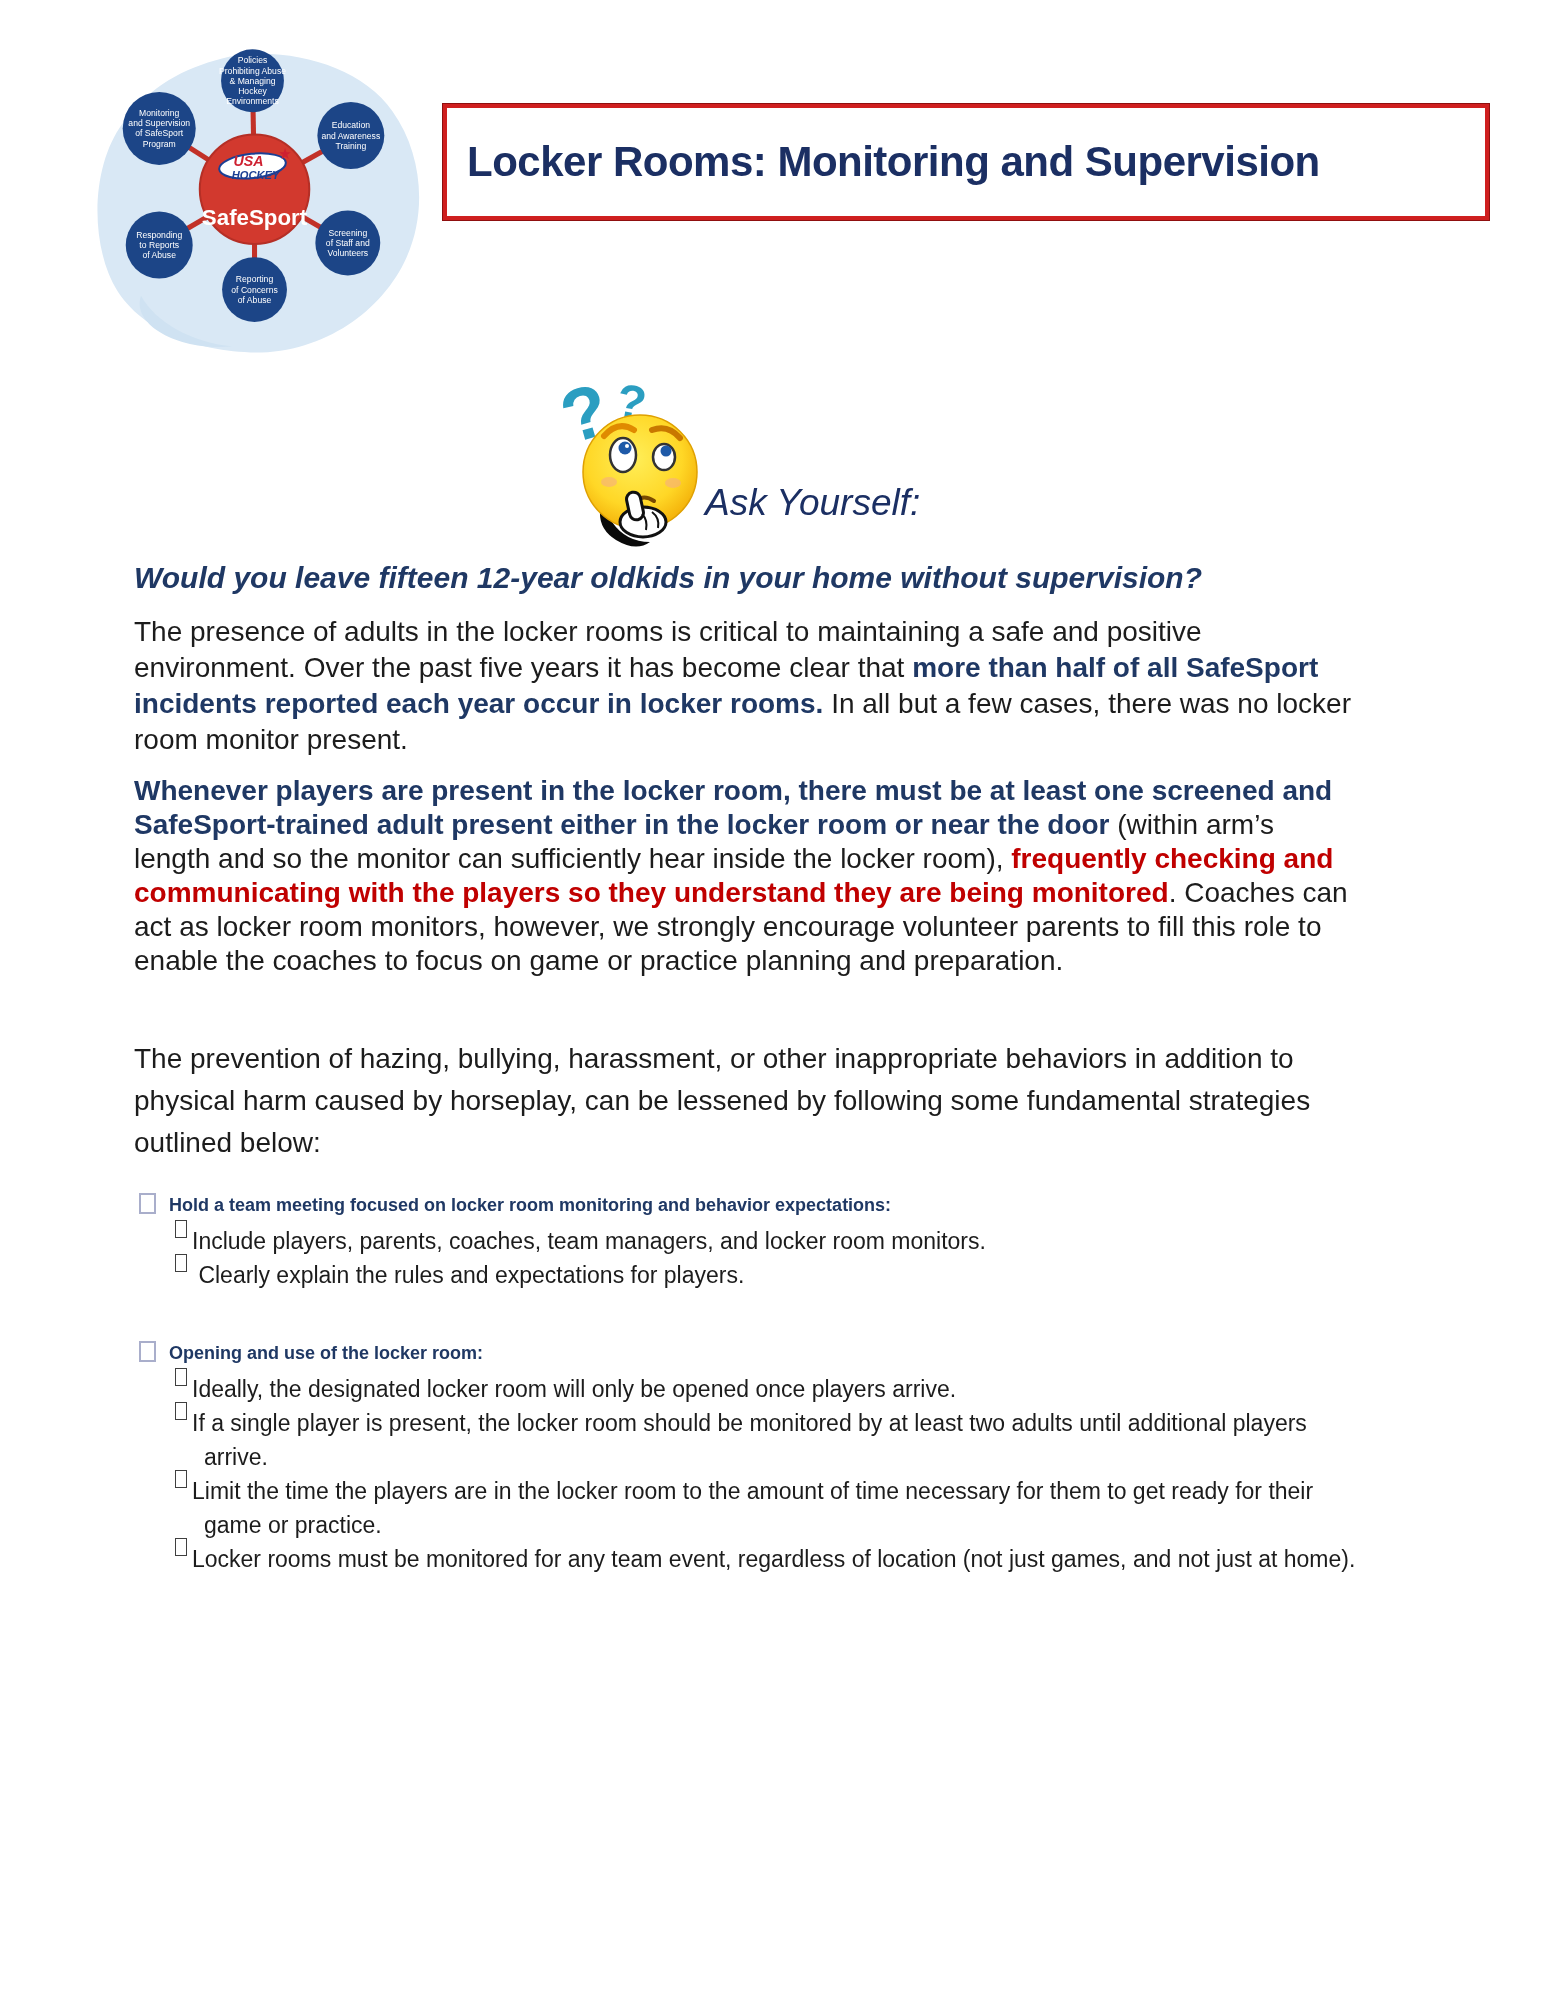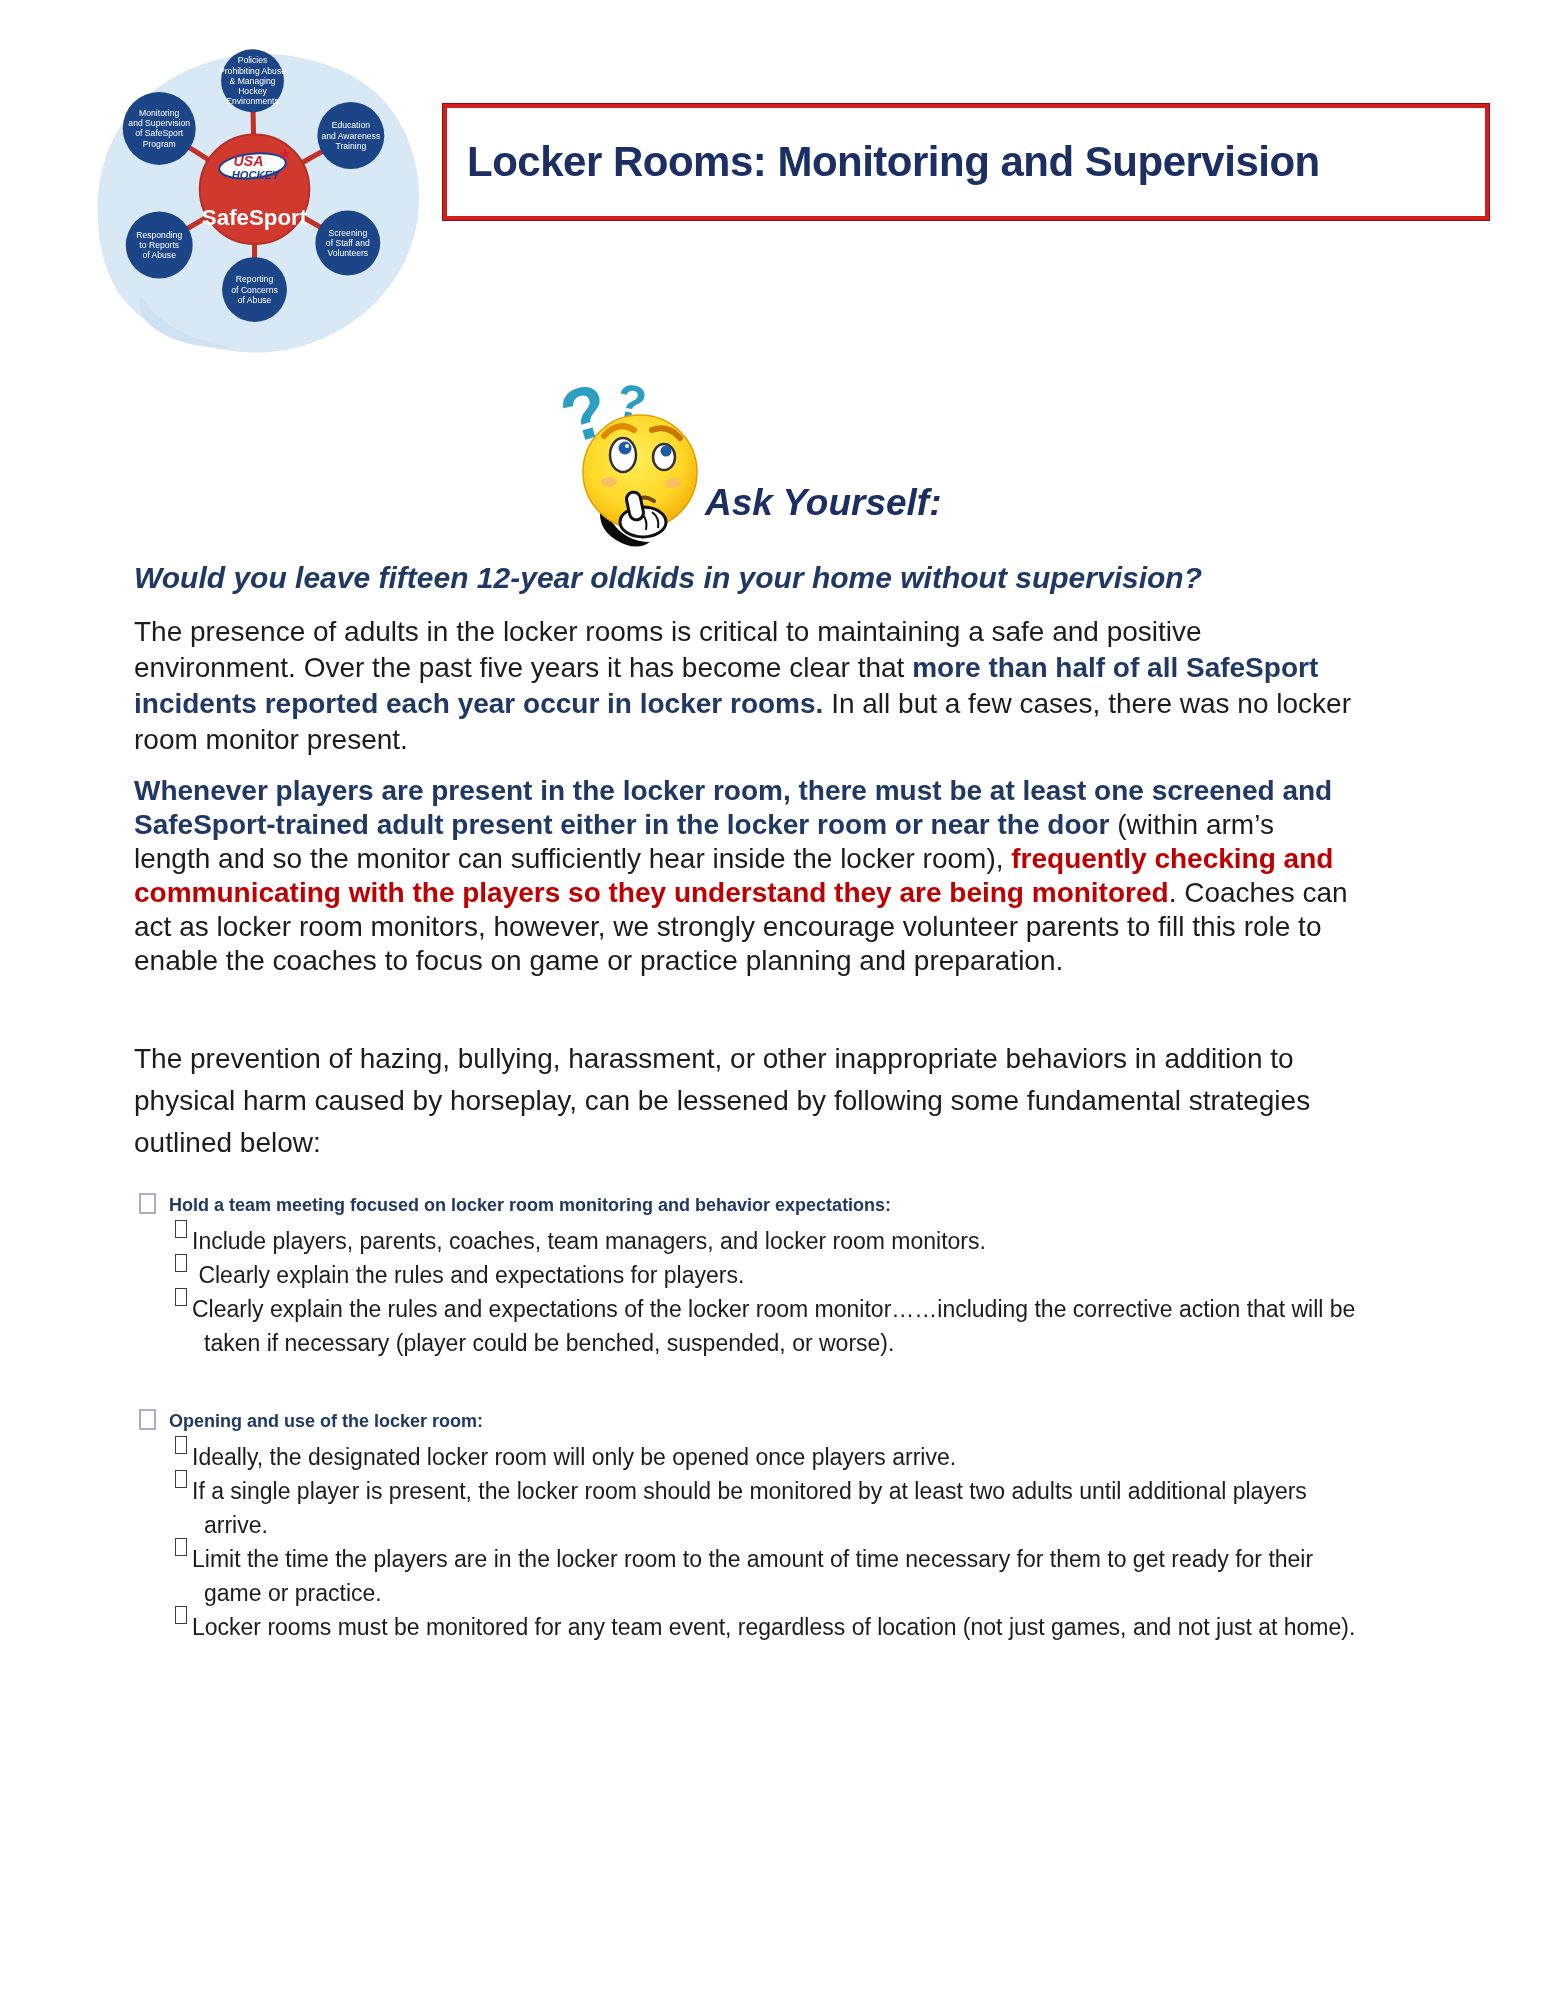--- a/index.html
+++ b/index.html
@@ -10,21 +10,21 @@
   .logo{position:absolute;left:70px;top:42px;width:365px;height:335px;}
 
   
   .title-box{position:absolute;left:443px;top:104px;width:1046px;height:116px;
              border:4px solid #cf1f1f;box-shadow:0 0 0 1px #8f0f0f;
              background:#ffffff;display:flex;align-items:center;padding-left:20px;box-sizing:border-box;}
   .title-box h1{margin:0;font-size:42px;font-weight:bold;letter-spacing:-0.5px;color:#1b2f63;}
 
   
   .emoji{position:absolute;left:540px;top:372px;width:180px;height:180px;}
-  .ask{position:absolute;left:705px;top:482px;font-size:37px;font-weight:bold;
+  .ask{position:absolute;left:705px;top:482px;font-size:37px;font-weight:normal;
        font-style:italic;color:#1b2f63;}
 
   
   .content{position:absolute;left:134px;top:556px;width:1222px;}
   .question{font-size:30px;line-height:44px;font-weight:bold;font-style:italic;
             color:#1f3864;margin:0 0 14px 0;}
   .para{font-size:28px;line-height:36px;margin:0;}
   .p1{margin-bottom:16px;}
   .p2{line-height:34px;}
   .p3{margin-top:60px;line-height:42px;}
@@ -137,21 +137,20 @@
   <p class="para p3"><span class="seg-n">The prevention of hazing, bullying, harassment, or other inappropriate behaviors in addition to physical harm caused by horseplay, can be lessened by following some fundamental strategies outlined below:</span></p>
 
   <div class="section first">
     <div class="sec-head">
       <span class="sq-top"></span>
       <span>Hold a team meeting focused on locker room monitoring and behavior expectations:</span>
     </div>
     <div class="sec-items">
         <div class="item"><span class="sq"></span><span class="item-text">Include players, parents, coaches, team managers, and locker room monitors.</span></div>
         <div class="item"><span class="sq"></span><span class="item-text"> Clearly explain the rules and expectations for players.</span></div>
-        <div class="item"><span class="sq"></span><span class="item-text">Clearly explain the rules and expectations of the locker room monitor……including the corrective action that will be taken if necessary (player could be benched, suspended, or worse).</span></div>
       </div>
   </div>
 
   <div class="section second">
     <div class="sec-head">
       <span class="sq-top"></span>
       <span>Opening and use of the locker room:</span>
     </div>
     <div class="sec-items">
         <div class="item"><span class="sq"></span><span class="item-text">Ideally, the designated locker room will only be opened once players arrive.</span></div>

